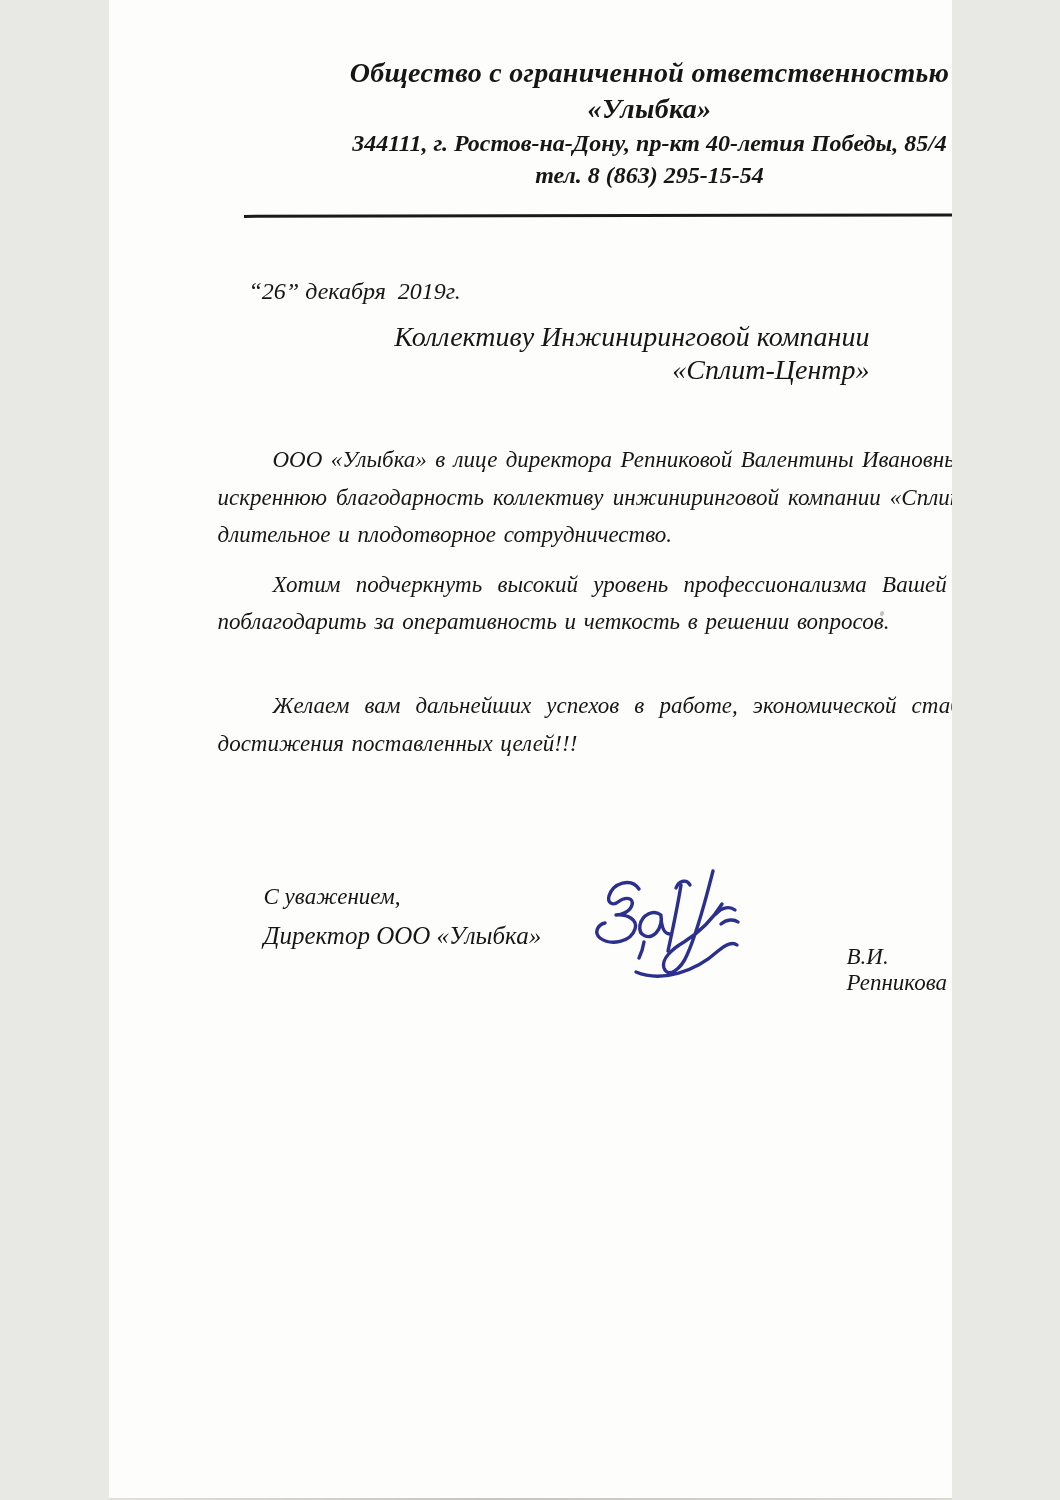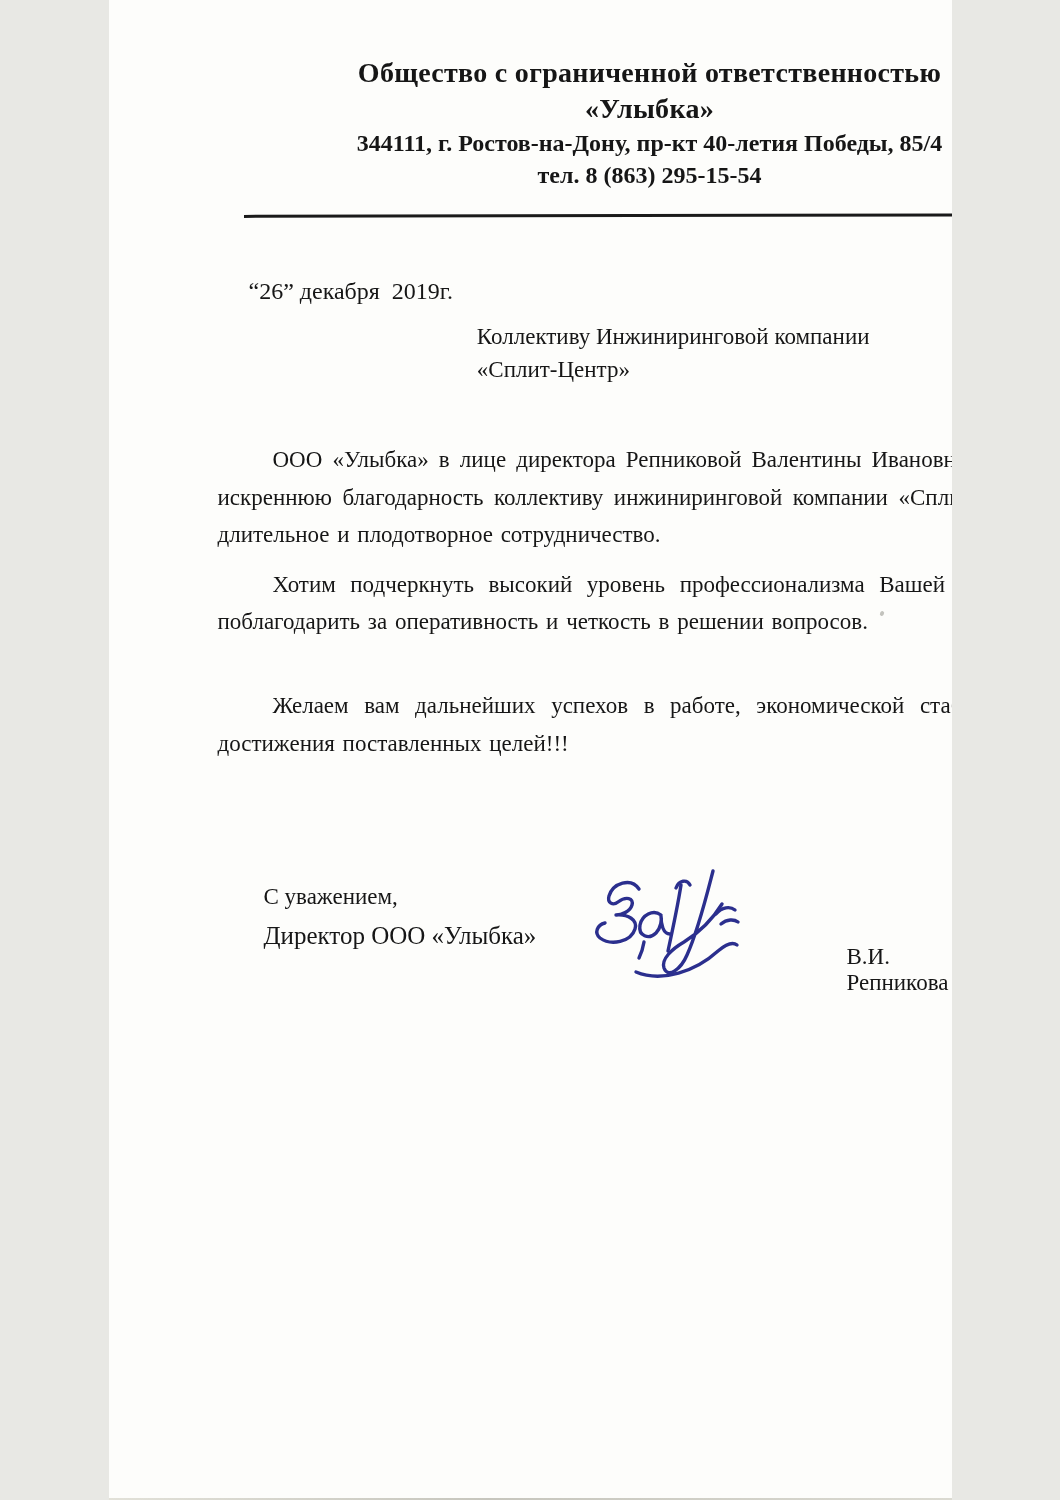--- a/index.html
+++ b/index.html
@@ -8,20 +8,21 @@
     font-family: "Liberation Serif", "DejaVu Serif", serif;
   }
   .page {
     position: relative;
     width: 843px;
     height: 1500px;
     margin: 0 auto;
     background: #fdfdfb;
     color: #161616;
     overflow: hidden;
+    font-style: italic;
   }
 
   
   .letterhead {
     position: absolute;
     top: 55px;
     left: 97px;
     width: 888px;
     text-align: center;
     font-weight: bold;
@@ -45,22 +46,22 @@
     top: 246px;
     left: 140px;
     font-size: 24px;
     margin-top: 32px;
   }
 
   .recipient {
     position: absolute;
     top: 320px;
     right: 82px;
-    text-align: left;
-    font-size: 23px;
+    text-align: right;
+    font-size: 28px;
     line-height: 33px;
   }
 
   
   .body {
     position: absolute;
     top: 429px;
     left: 97px;
     width: 888px;
     font-size: 23px;

